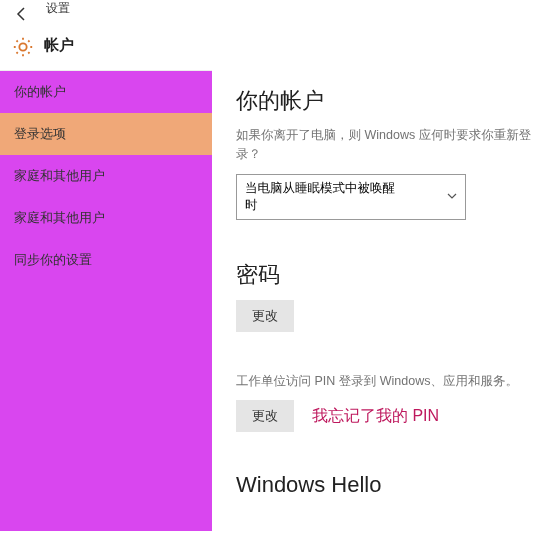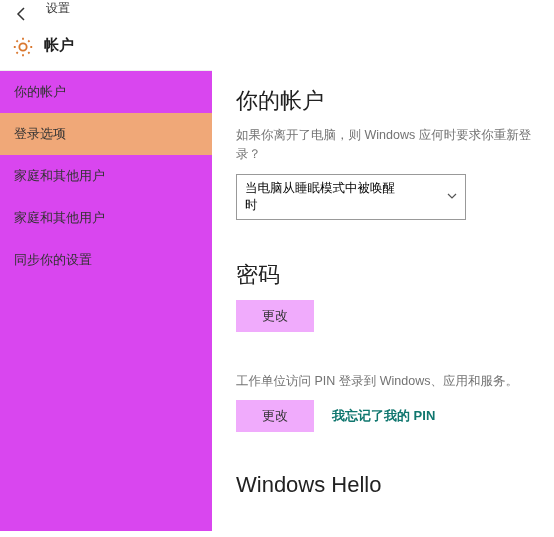--- a/index.html
+++ b/index.html
@@ -12,24 +12,24 @@
   .header-label { font-size: 15px; font-weight: 600; color:#222;}
   .content { display: flex; height: calc(537px - 32px - 44px); }
   .sidebar { width: 212px; background:#d946ef; border-top:1px solid #eee;}
   .side-item { padding: 12px 14px; font-size: 13px; color:#333; cursor:pointer;}
   .side-item.active { background: #f0a878; }
   .main { flex:1; padding: 10px 18px 20px 24px; overflow-y:auto; }
   .section-h { font-size: 22px; font-weight: 400; color:#222; margin-top: 6px; margin-bottom: 10px;}
   .section-d { font-size: 12.5px; color:#737373; margin-bottom: 10px; line-height:1.5;}
   .dropdown { display:flex; align-items:center; border:1px solid #999; padding: 5px 8px; font-size: 12.5px; width: 230px; justify-content:space-between; cursor:pointer; margin-bottom: 40px; gap: 47px;}
   .chev { font-size:11px; color:#555;}
-  .btn { display:inline-block; background:#f0abfc; border:none; padding: 7px 26px; font-size: 13px; color:#333; cursor:pointer; margin-bottom: 40px;}
+  .btn { display:inline-block; background:#e5e5e5; border:none; padding: 7px 16px; font-size: 13px; color:#333; cursor:pointer; margin-bottom: 40px;}
   .btn.narrow { margin-bottom: 0;}
   .inline-row { display:flex; align-items:center; gap: 18px; margin-bottom: 40px;}
-  .link { color:#0f766e; font-size: 13px; cursor:pointer;font-weight:bold;}
+  .link { color:#be185d; font-size: 16px; cursor:pointer;}
   .main::-webkit-scrollbar{width:3px;} .main::-webkit-scrollbar-thumb{background:#ccc;}
 </style>
 </head>
 <body>
 
 <div class="titlebar">
   <div class="back-btn">
     <svg viewBox="0 0 16 16" width="16" height="16">
         <path d="M10 2 L4 8 L10 14" stroke="#333" stroke-width="1.5" fill="none"></path>
       </svg>

